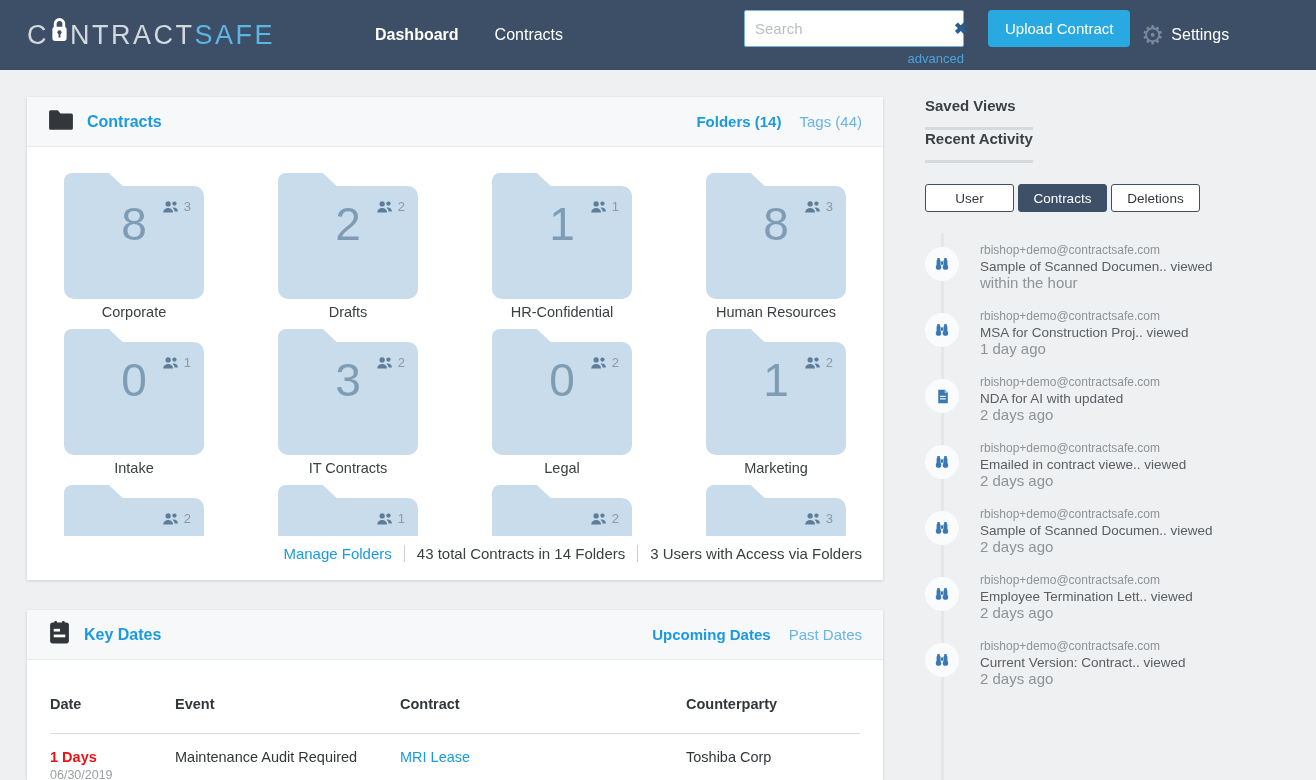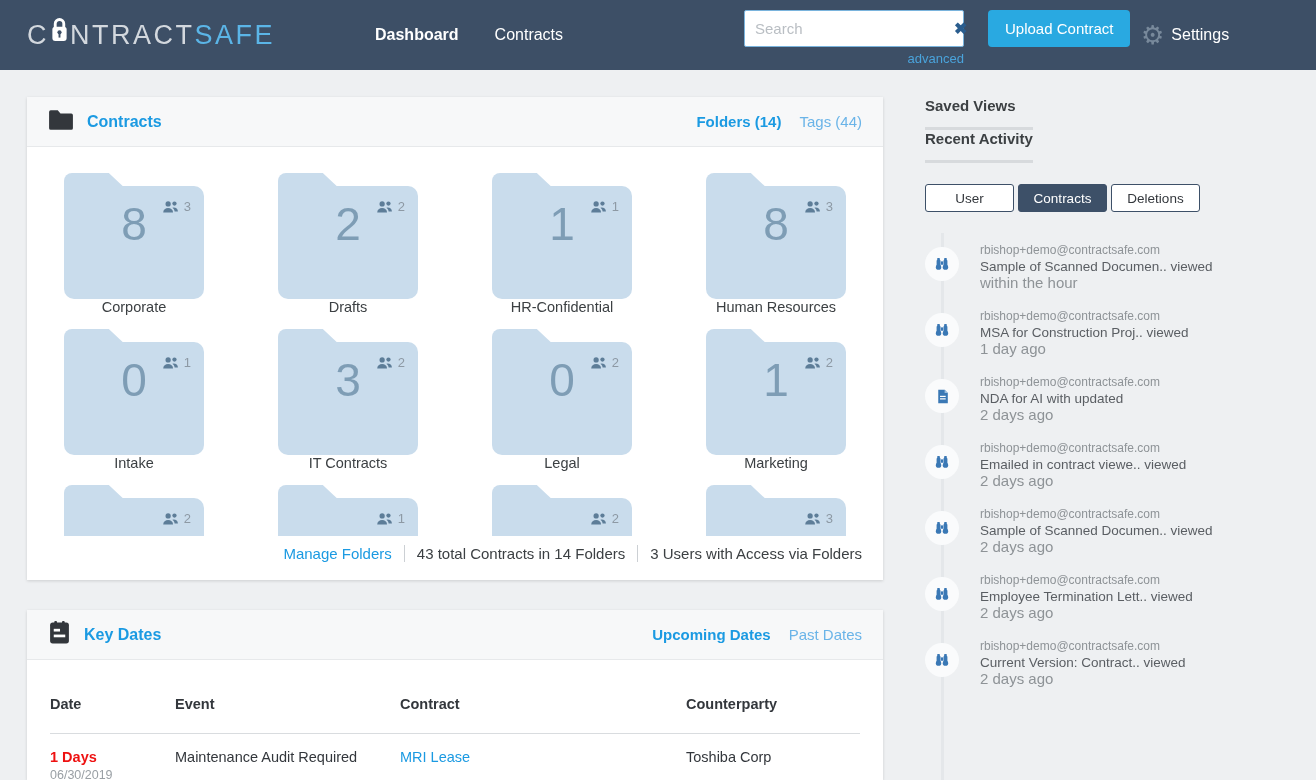--- a/index.html
+++ b/index.html
@@ -48,21 +48,21 @@
   .folder-cell.partial { height: 52px; overflow: hidden; }
   .folder { position: relative; width: 140px; height: 126px; margin: 0 auto; }
   .folder-tab { position: absolute; top: 0; left: 0; width: 64px; height: 18px; background: #c9dcec;
                 border-top-left-radius: 8px; clip-path: polygon(0 0, 70% 0, 100% 100%, 0 100%); }
   .folder-body { position: absolute; top: 13px; left: 0; width: 140px; height: 113px; background: #c9dcec;
                  border-radius: 0 10px 10px 10px; }
   .folder-count { position: absolute; top: 24px; left: 0; width: 100%; text-align: center;
                   font-size: 46px; color: #7e9db5; }
   .folder-users { position: absolute; top: 26px; right: 13px; display: flex; align-items: center; gap: 4px; }
   .folder-users .users-num { font-size: 13px; color: #8d99a4; }
-  .folder-name { font-size: 14.5px; color: #3c4043; }
+  .folder-name { margin-top: 5px; font-size: 14.5px; color: #3c4043; }
   .contracts-footer { height: 44px; display: flex; align-items: center; justify-content: flex-end;
                       padding: 0 21px 10px 0; font-size: 15px; }
   .contracts-footer .manage { color: #1b9ae2; cursor: pointer; }
   .contracts-footer .divider { width: 1px; height: 17px; background: #ccd0d4; margin: 0 12px; }
   .contracts-footer .summary { color: #3c4043; }
 
   
   .keydates-panel { left: 27px; top: 610px; width: 856px; height: 170px; overflow: hidden; }
   .kd-table { width: 100%; border-collapse: collapse; padding: 0; margin: 0; }
   .kd-table-wrap { padding: 0 23px; }

